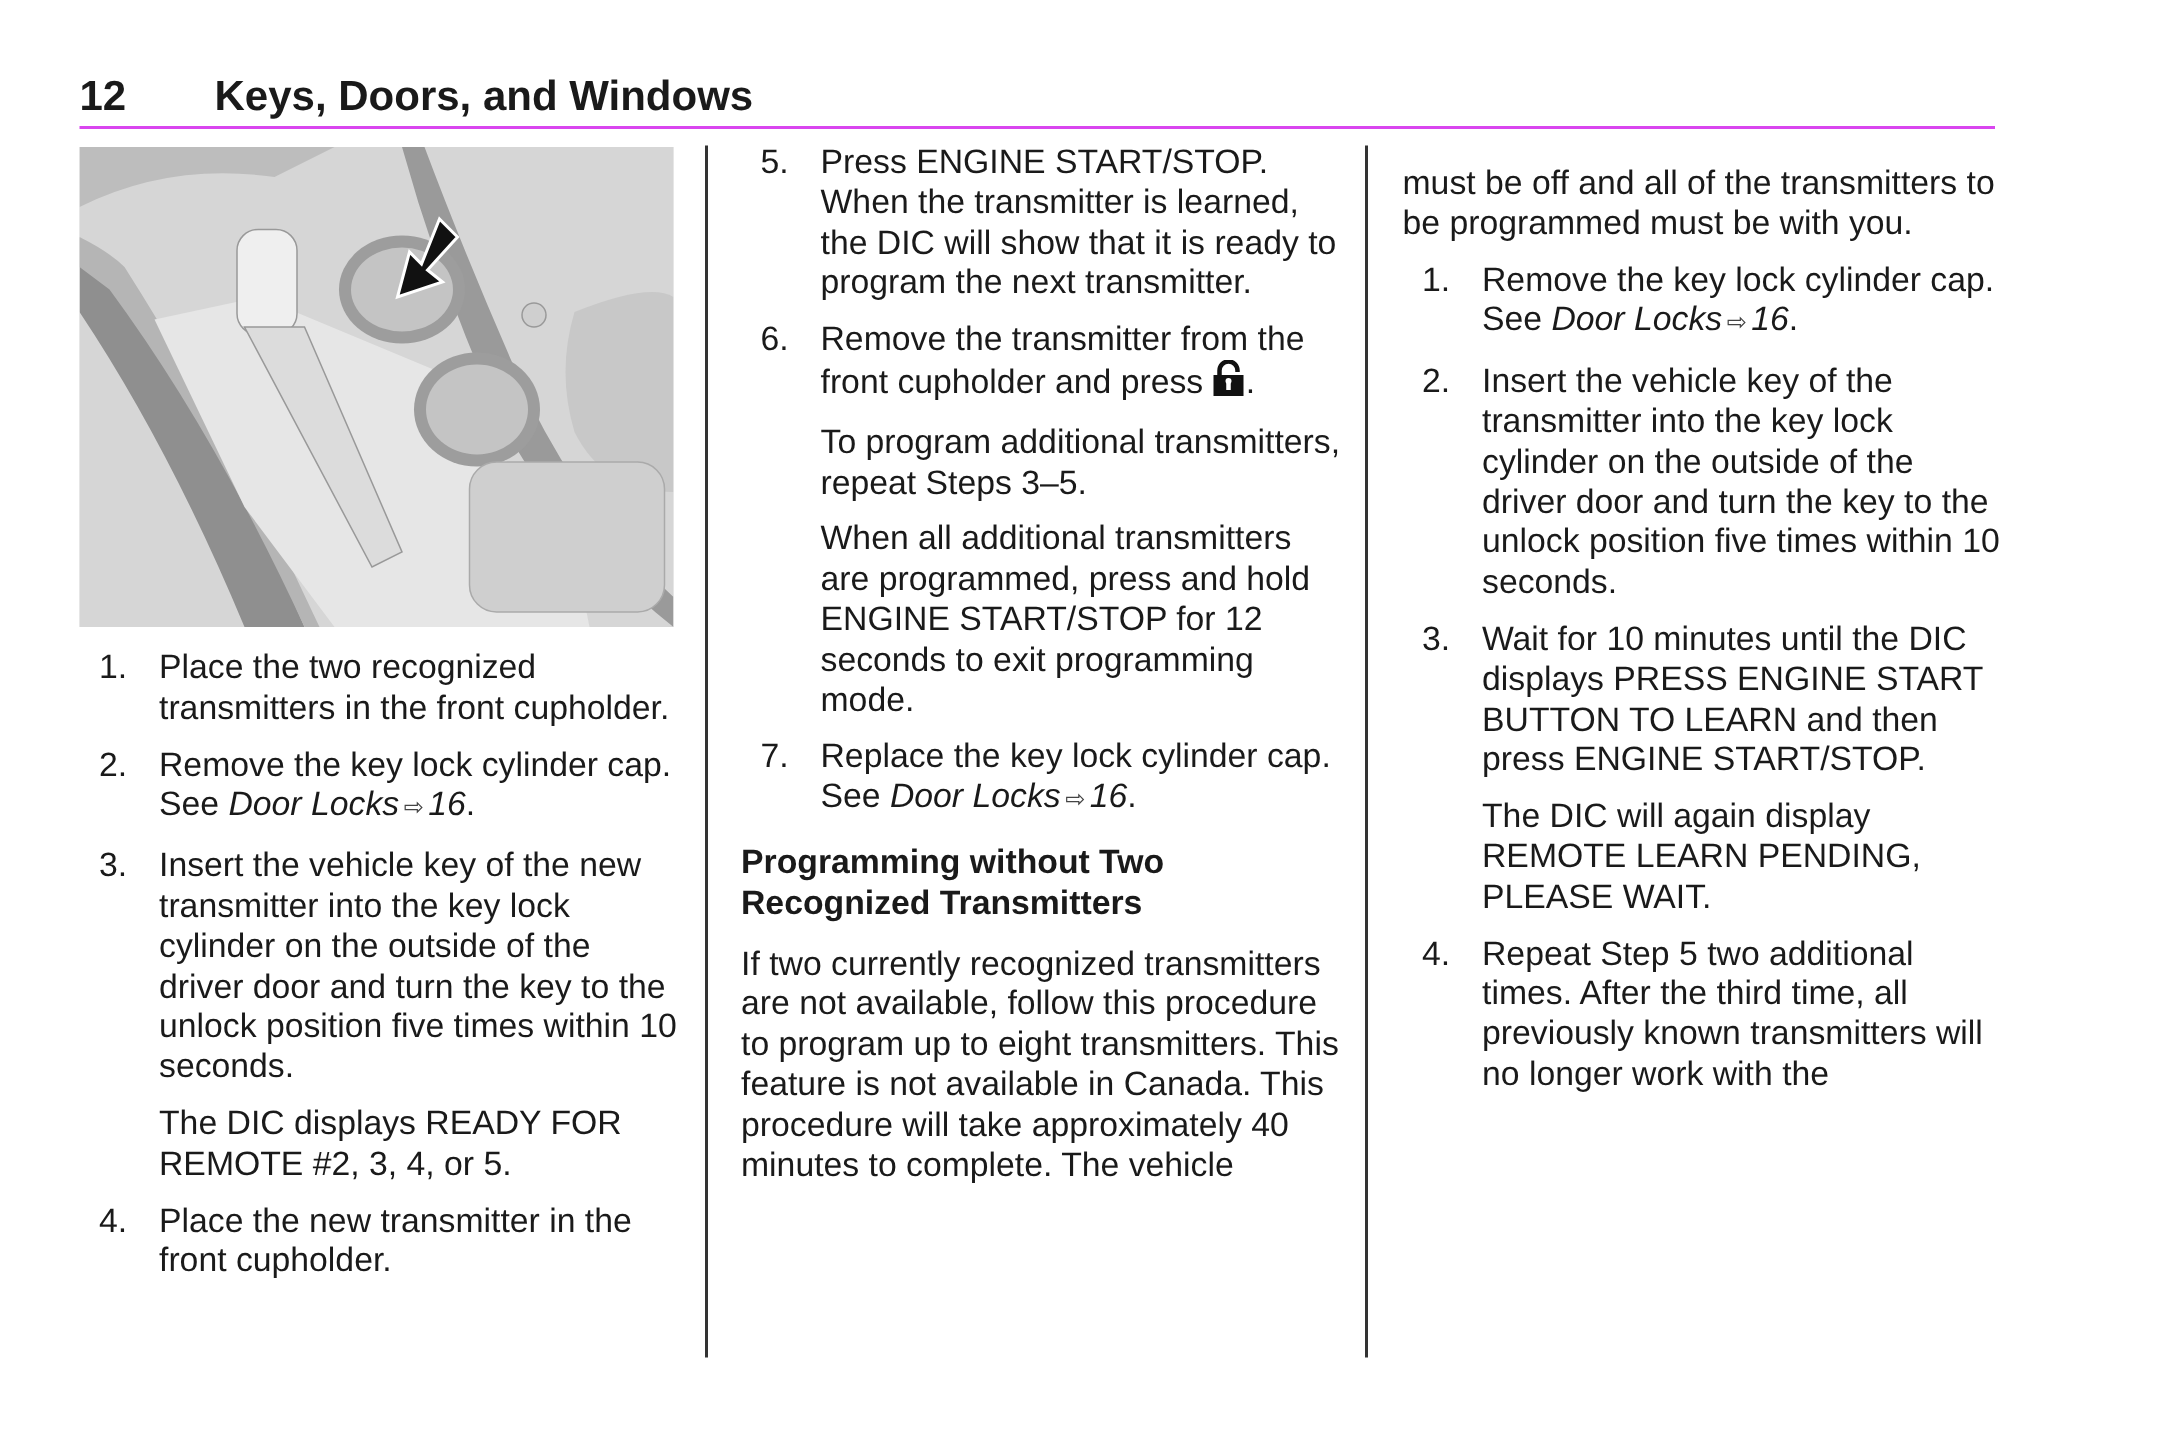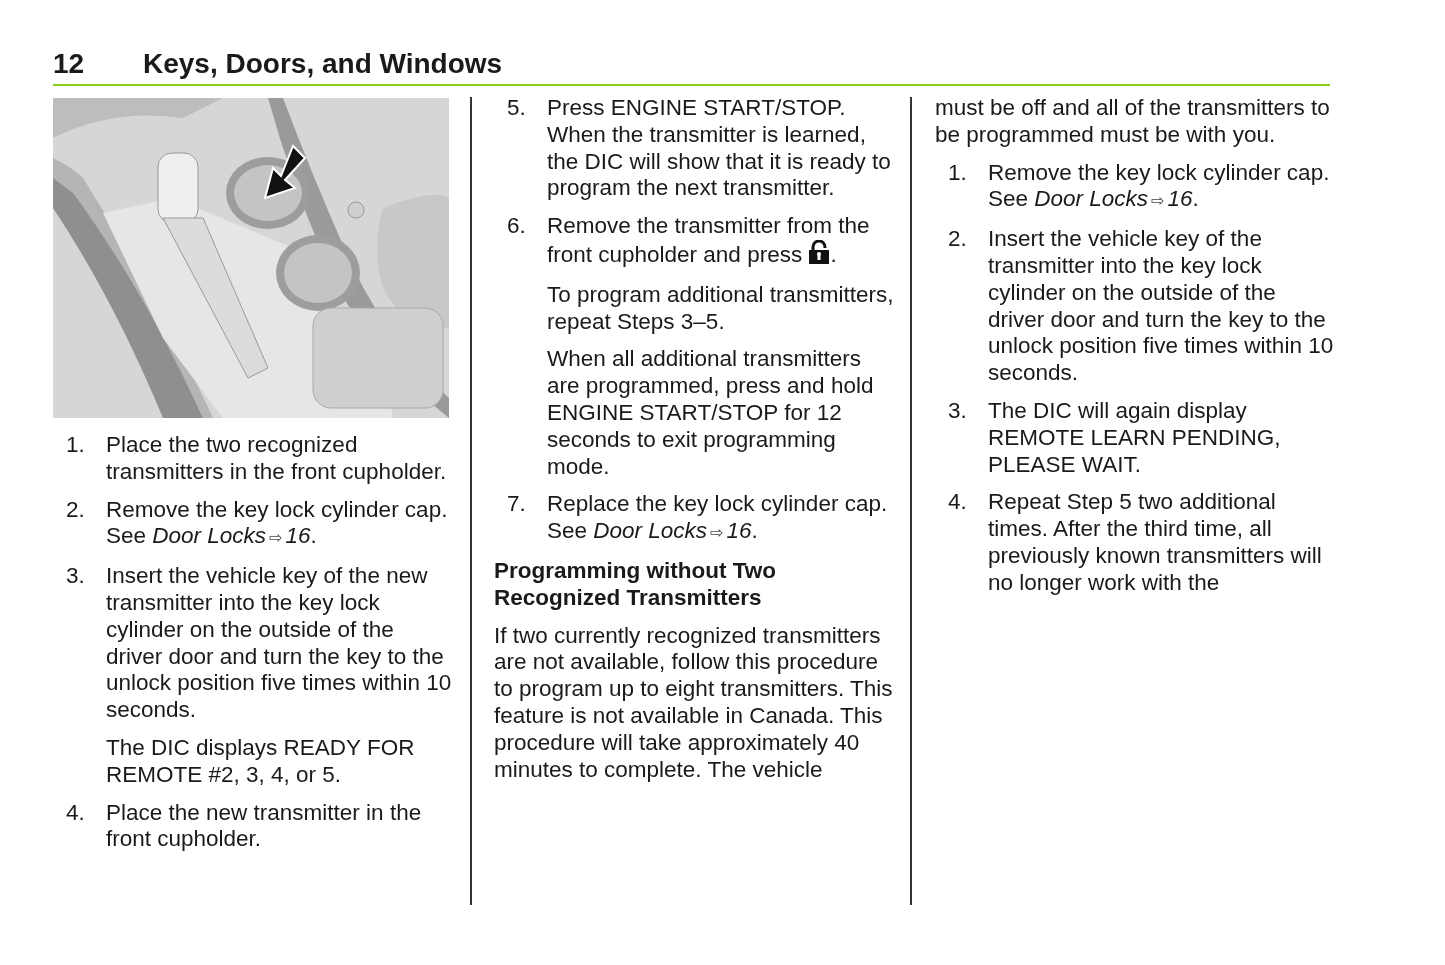--- a/index.html
+++ b/index.html
@@ -2,31 +2,31 @@
 <html><head>
 <meta charset="utf-8">
 <style>
   html, body { margin: 0; padding: 0; background: #ffffff; }
   body {
     width: 1445px; height: 965px; position: relative; overflow: hidden;
     font-family: "Liberation Sans", sans-serif; color: #1a1a1a;
   }
   .header {
     position: absolute; left: 53px; top: 46px; width: 1277px; height: 38px;
-    border-bottom: 2px solid #84cc16;
+    border-bottom: 2px solid #d946ef;
   }
   .header .pnum {
     position: absolute; left: 0; top: 2px; font-size: 28px; font-weight: bold;
   }
   .header .ptitle {
     position: absolute; left: 90px; top: 2px; font-size: 28px; font-weight: bold;
   }
   .vrule { position: absolute; top: 97px; width: 2px; background: #333; height: 808px; }
   .col { position: absolute; font-size: 22.5px; line-height: 26.8px; }
-  .col p { margin: 0 0 11px 0; }
+  .col p { margin: 14px 0 11px 0; }
   .item { position: relative; padding-left: 53px; margin-bottom: 11px; }
   .item .num { position: absolute; left: 13px; top: 0; }
   .sub { padding-left: 53px; margin-bottom: 11px; }
   .ital { font-style: italic; }
   .arrow { font-size: 16px; color: #444; padding: 0 3px; }
   .heading { font-weight: bold; margin: 0 0 9px 0; }
   .figure {
     position: absolute; left: 53px; top: 98px; width: 396px; height: 320px;
     background: #d4d4d4; overflow: hidden;
   }
@@ -117,19 +117,20 @@
   <div class="item">
     <span class="num">1.</span>
     <span>Remove the key lock cylinder cap. See </span><span class="ital">Door Locks</span><span class="arrow">⇨</span><span class="ital">16</span><span>.</span>
   </div>
   <div class="item">
     <span class="num">2.</span>
     <span>Insert the vehicle key of the transmitter into the key lock cylinder on the outside of the driver door and turn the key to the unlock position five times within 10 seconds.</span>
   </div>
   <div class="item">
     <span class="num">3.</span>
+    <span>Wait for 10 minutes until the DIC displays PRESS ENGINE START BUTTON TO LEARN and then press ENGINE START/STOP.</span>
   </div>
   <div class="sub">The DIC will again display REMOTE LEARN PENDING, PLEASE WAIT.</div>
   <div class="item">
     <span class="num">4.</span>
     <span>Repeat Step 5 two additional times. After the third time, all previously known transmitters will no longer work with the</span>
   </div>
 </div>
 
 </body></html>

